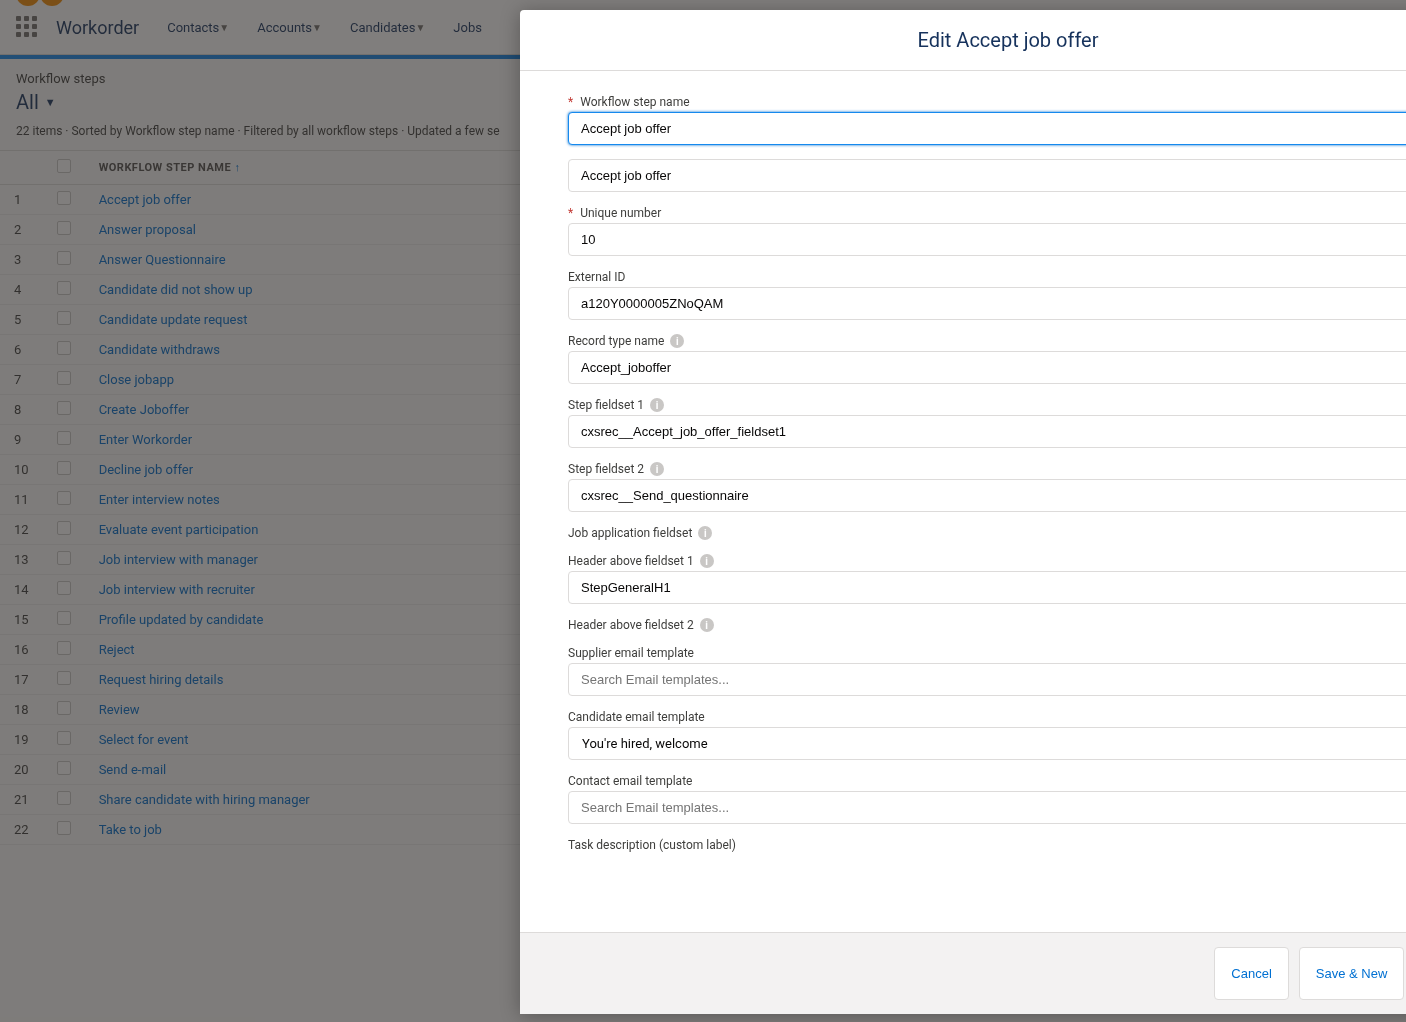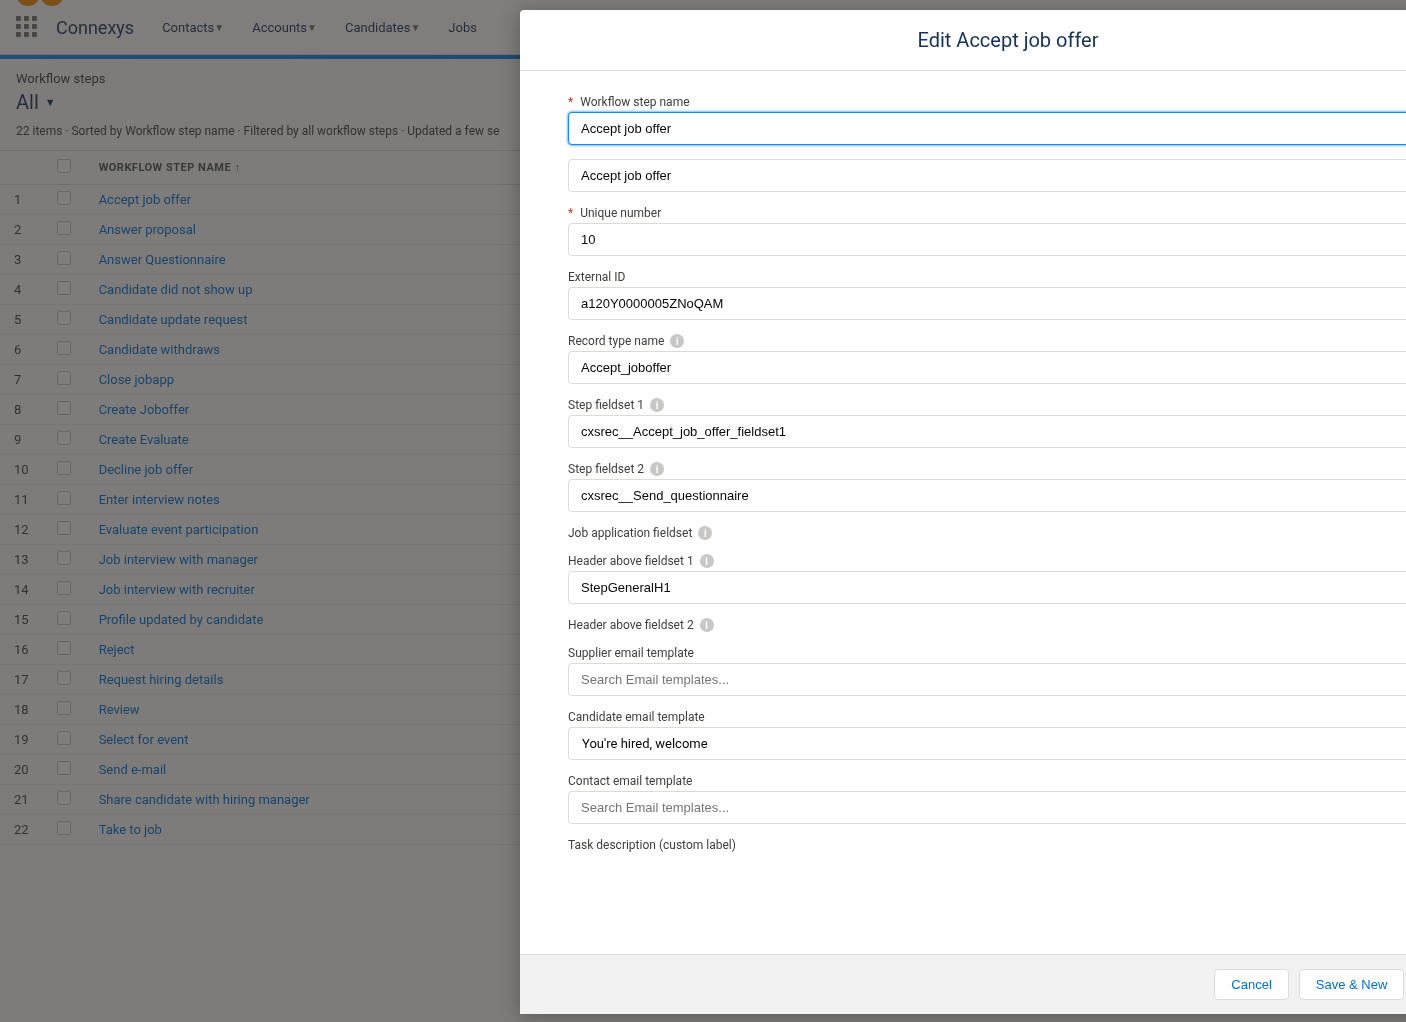--- a/index.html
+++ b/index.html
@@ -265,21 +265,21 @@
 
 .modal-footer {
   padding: 14px 18px;
   border-top: 1px solid #dddbda;
   background: #f3f2f2;
   display: flex;
   justify-content: flex-end;
   gap: 10px;
 }
 .btn {
-  padding: 7px 16px;
+  padding: 18px 16px;
   border: 1px solid #dddbda;
   border-radius: 4px;
   background: #fff;
   font-size: 13px;
   color: #0070d2;
   cursor: pointer;
 }
 .btn.primary {
   background: #0070d2;
   color: #fff;
@@ -307,21 +307,21 @@
     <span></span>
       <span></span>
       <span></span>
       <span></span>
       <span></span>
       <span></span>
       <span></span>
       <span></span>
       <span></span>
   </div>
-  <div class="app-name">Connexys</div>
+  <div class="app-name">Workorder</div>
   <div class="nav-items">
     <div class="nav-item">
         <span>Contacts</span>
         <span class="chev">▼</span>
       </div>
     <div class="nav-item">
         <span>Accounts</span>
         <span class="chev">▼</span>
       </div>
     <div class="nav-item">
@@ -389,21 +389,21 @@
         <td><a href="#">Close jobapp</a></td>
       </tr>
       <tr>
         <td class="num">8</td>
         <td class="cb"><span class="checkbox"></span></td>
         <td><a href="#">Create Joboffer</a></td>
       </tr>
       <tr>
         <td class="num">9</td>
         <td class="cb"><span class="checkbox"></span></td>
-        <td><a href="#">Create Evaluate</a></td>
+        <td><a href="#">Enter Workorder</a></td>
       </tr>
       <tr>
         <td class="num">10</td>
         <td class="cb"><span class="checkbox"></span></td>
         <td><a href="#">Decline job offer</a></td>
       </tr>
       <tr>
         <td class="num">11</td>
         <td class="cb"><span class="checkbox"></span></td>
         <td><a href="#">Enter interview notes</a></td>

